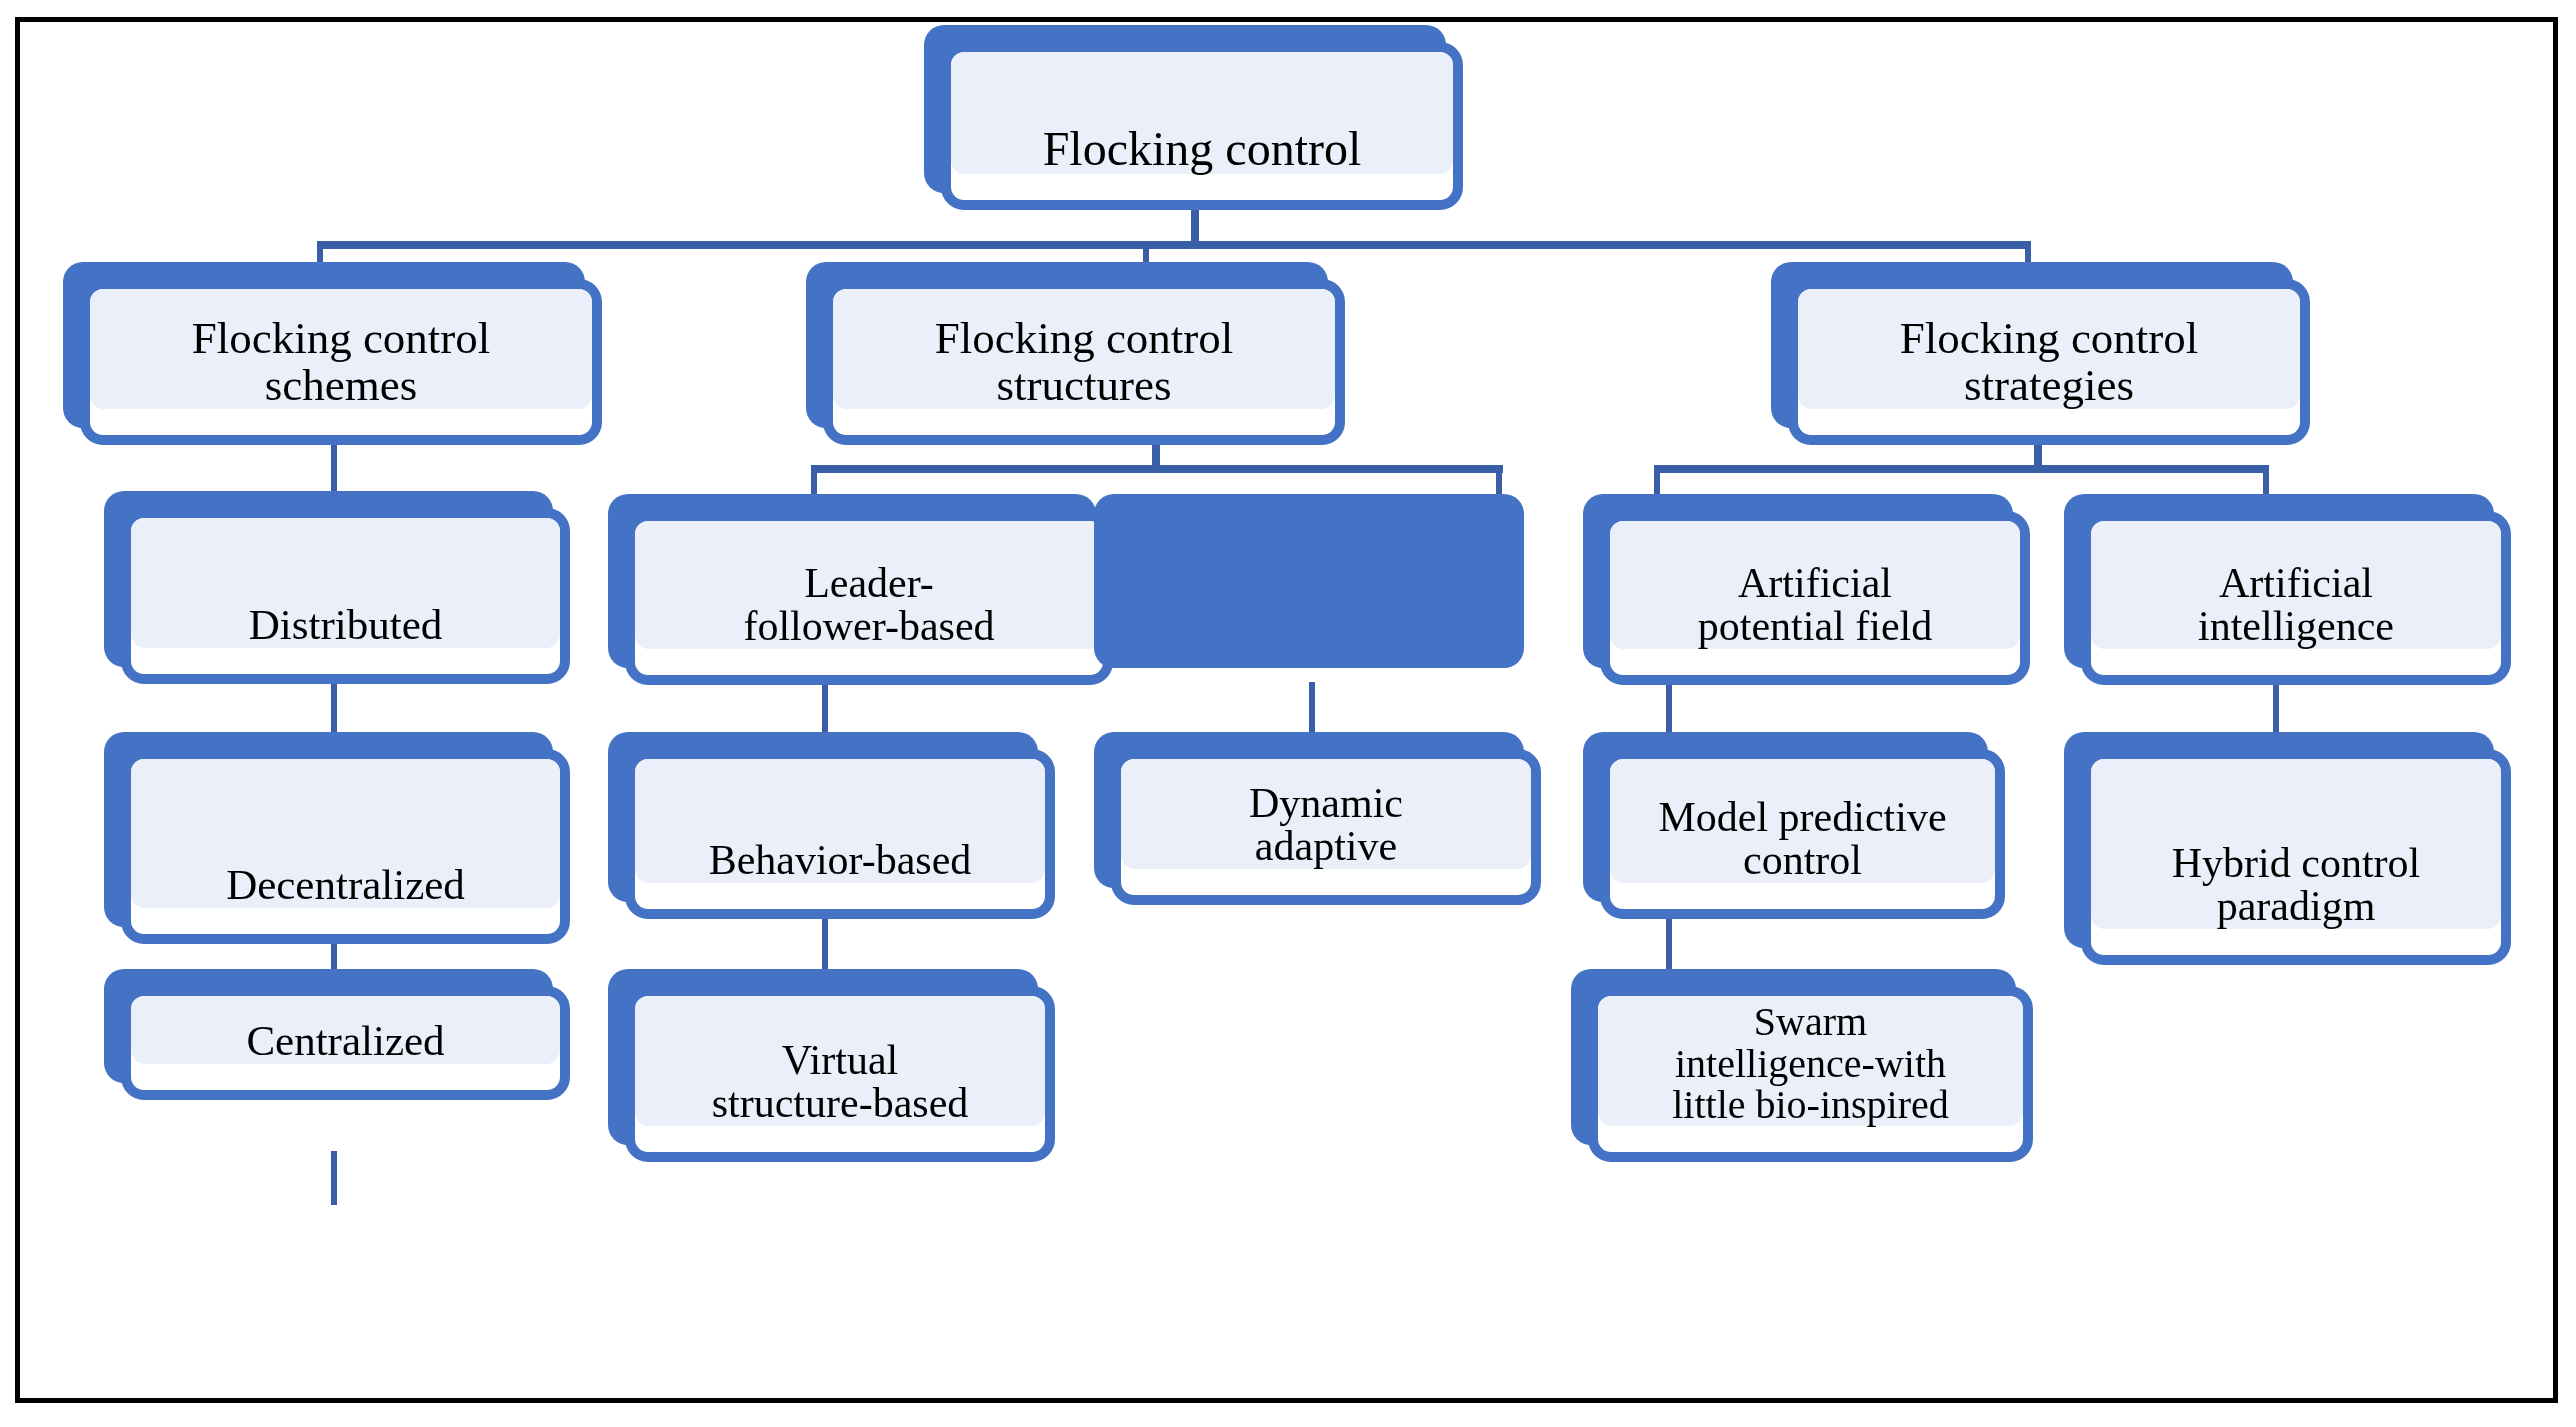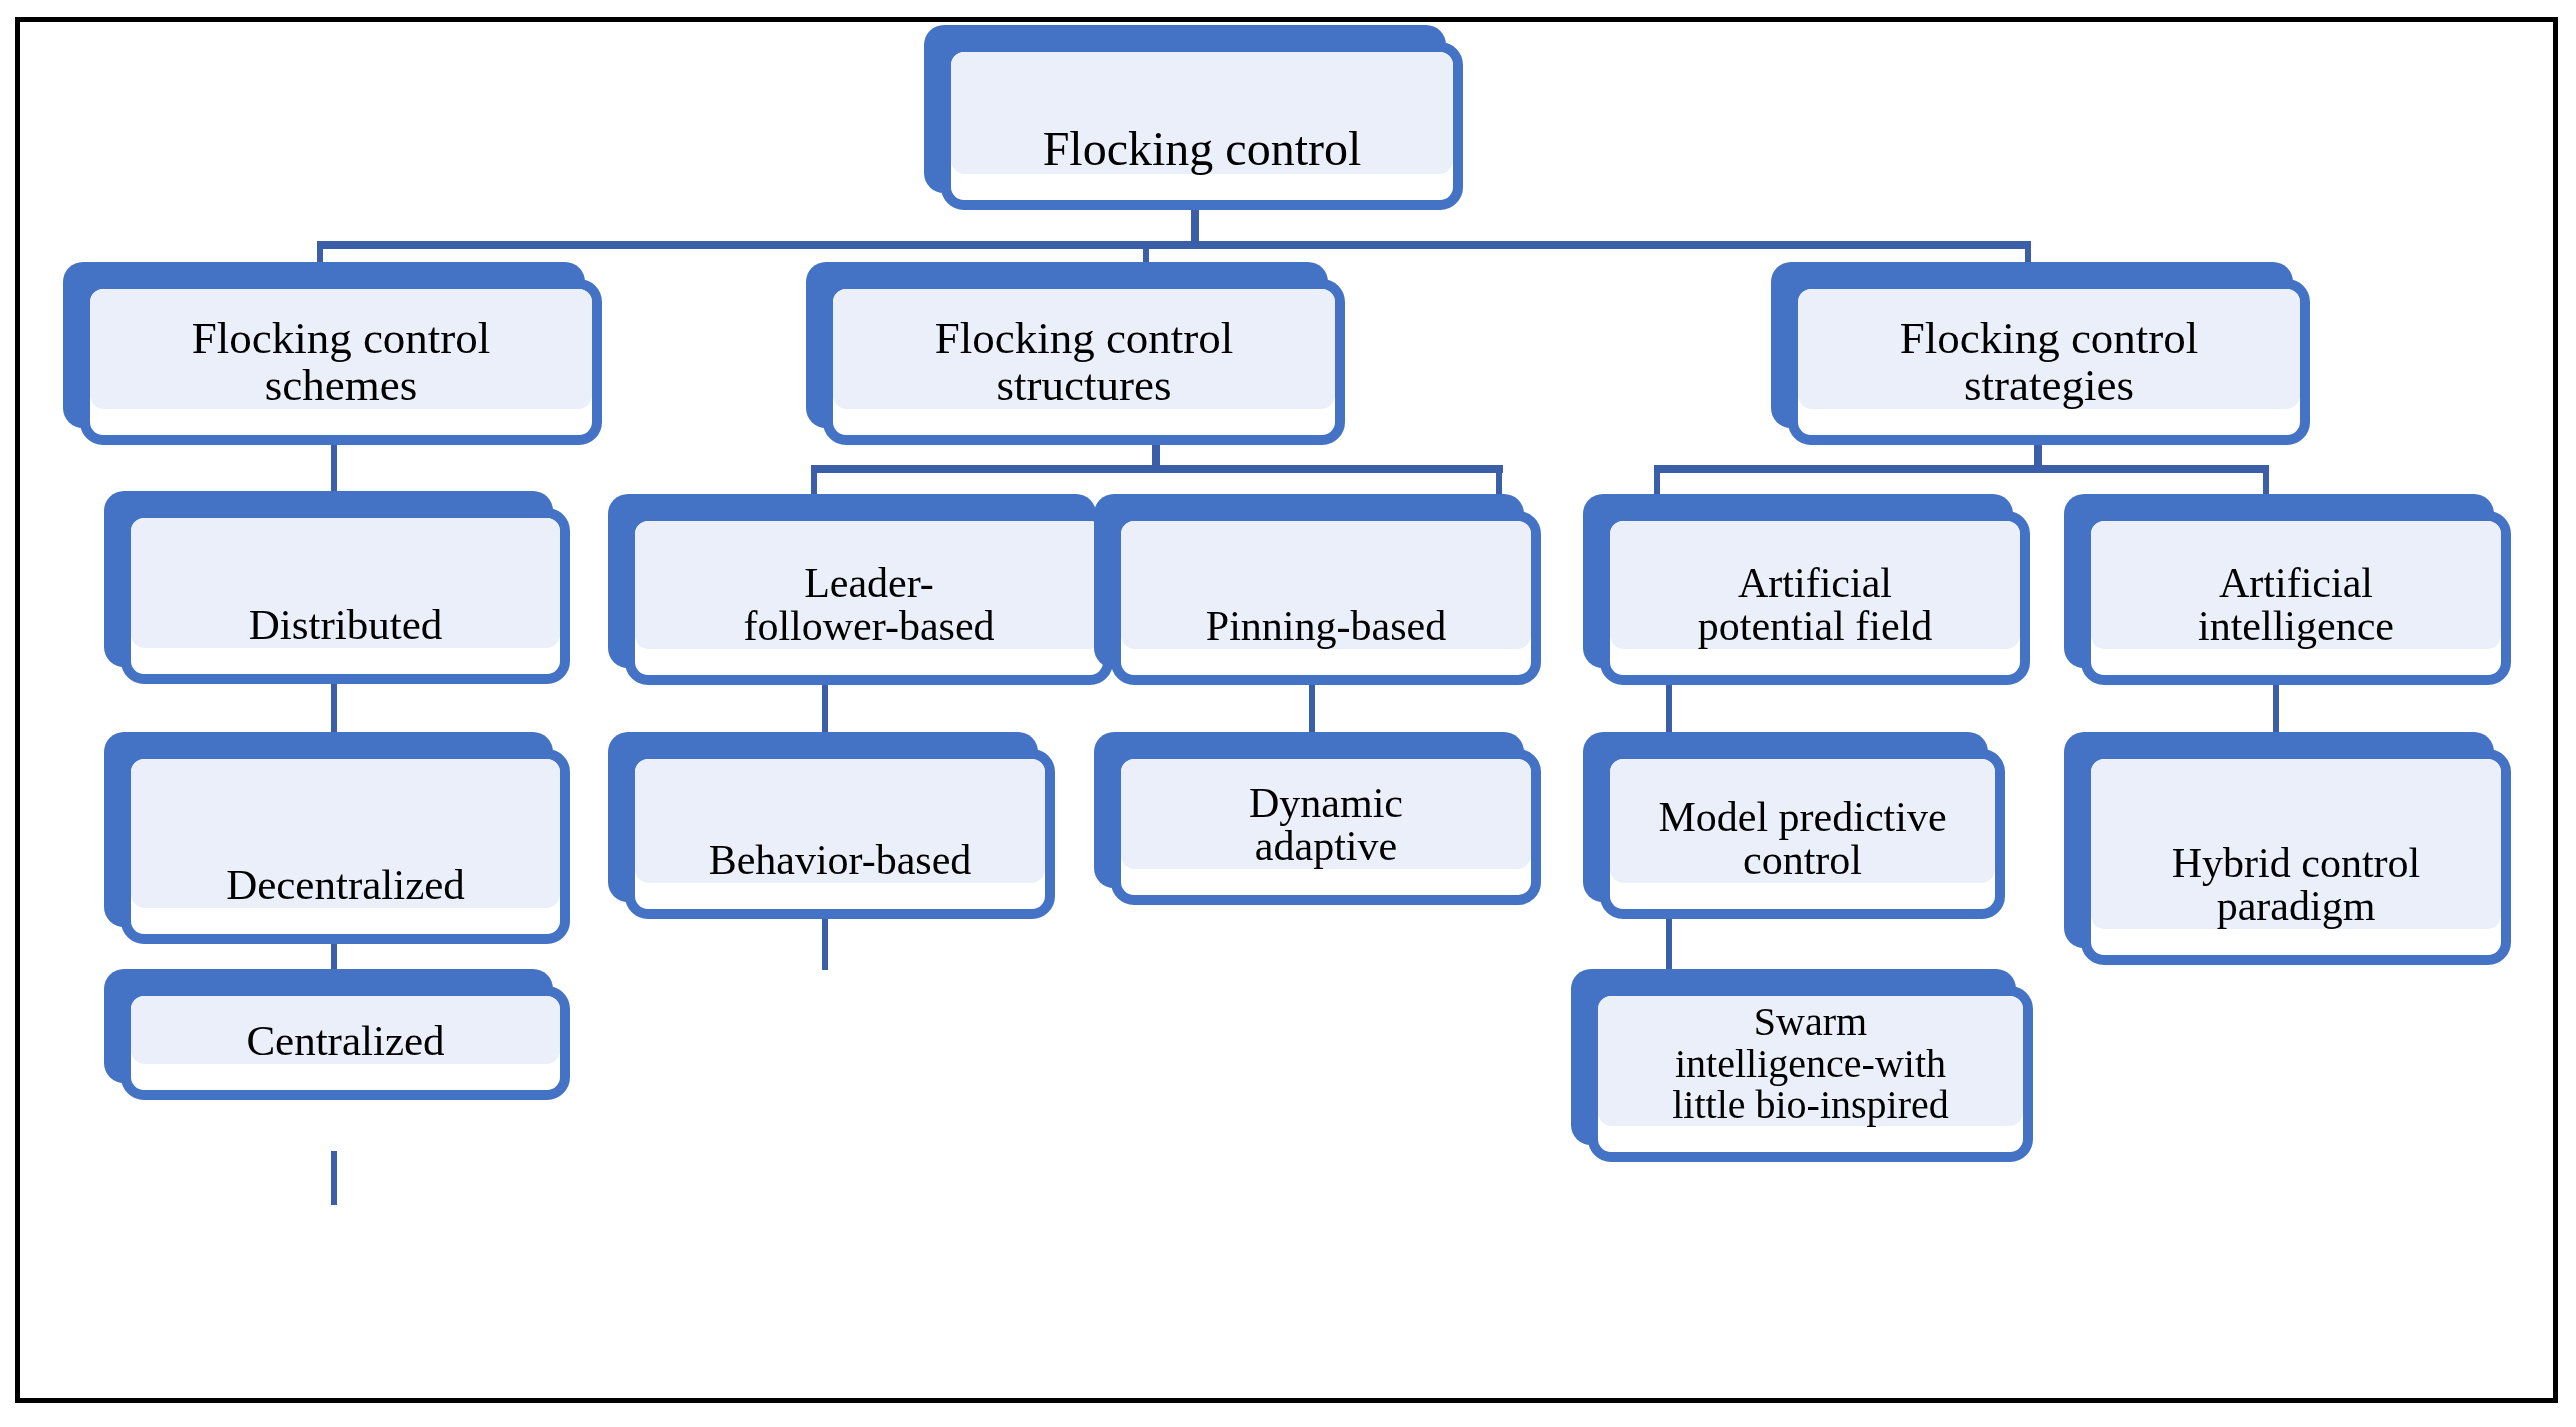--- a/index.html
+++ b/index.html
@@ -145,28 +145,32 @@
 
   <div class="node" style="left:608px;top:732px;width:447px;height:187px;">
     <div class="shadow"></div>
     <div class="card">
       <div class="fill">
         <span class="lbl" style="font-size:42px;">Behavior-based</span>
       </div>
     </div>
   </div>
 
+  <div class="node" style="left:608px;top:969px;width:447px;height:193px;">
+    <div class="shadow"></div>
+    <div class="card">
+      <div class="fill">
+        <span class="lbl" style="font-size:42px;">Virtual
+structure-based</span>
+      </div>
+    </div>
+  </div>
 
   <div class="node" style="left:1094px;top:494px;width:447px;height:191px;">
     <div class="shadow"></div>
-    <div class="card">
-      <div class="fill">
-        <span class="lbl" style="font-size:42px;">Pinning-based</span>
-      </div>
-    </div>
   </div>
 
   <div class="node" style="left:1094px;top:732px;width:447px;height:173px;">
     <div class="shadow"></div>
     <div class="card">
       <div class="fill">
         <span class="lbl" style="font-size:42px;">Dynamic
 adaptive</span>
       </div>
     </div>

